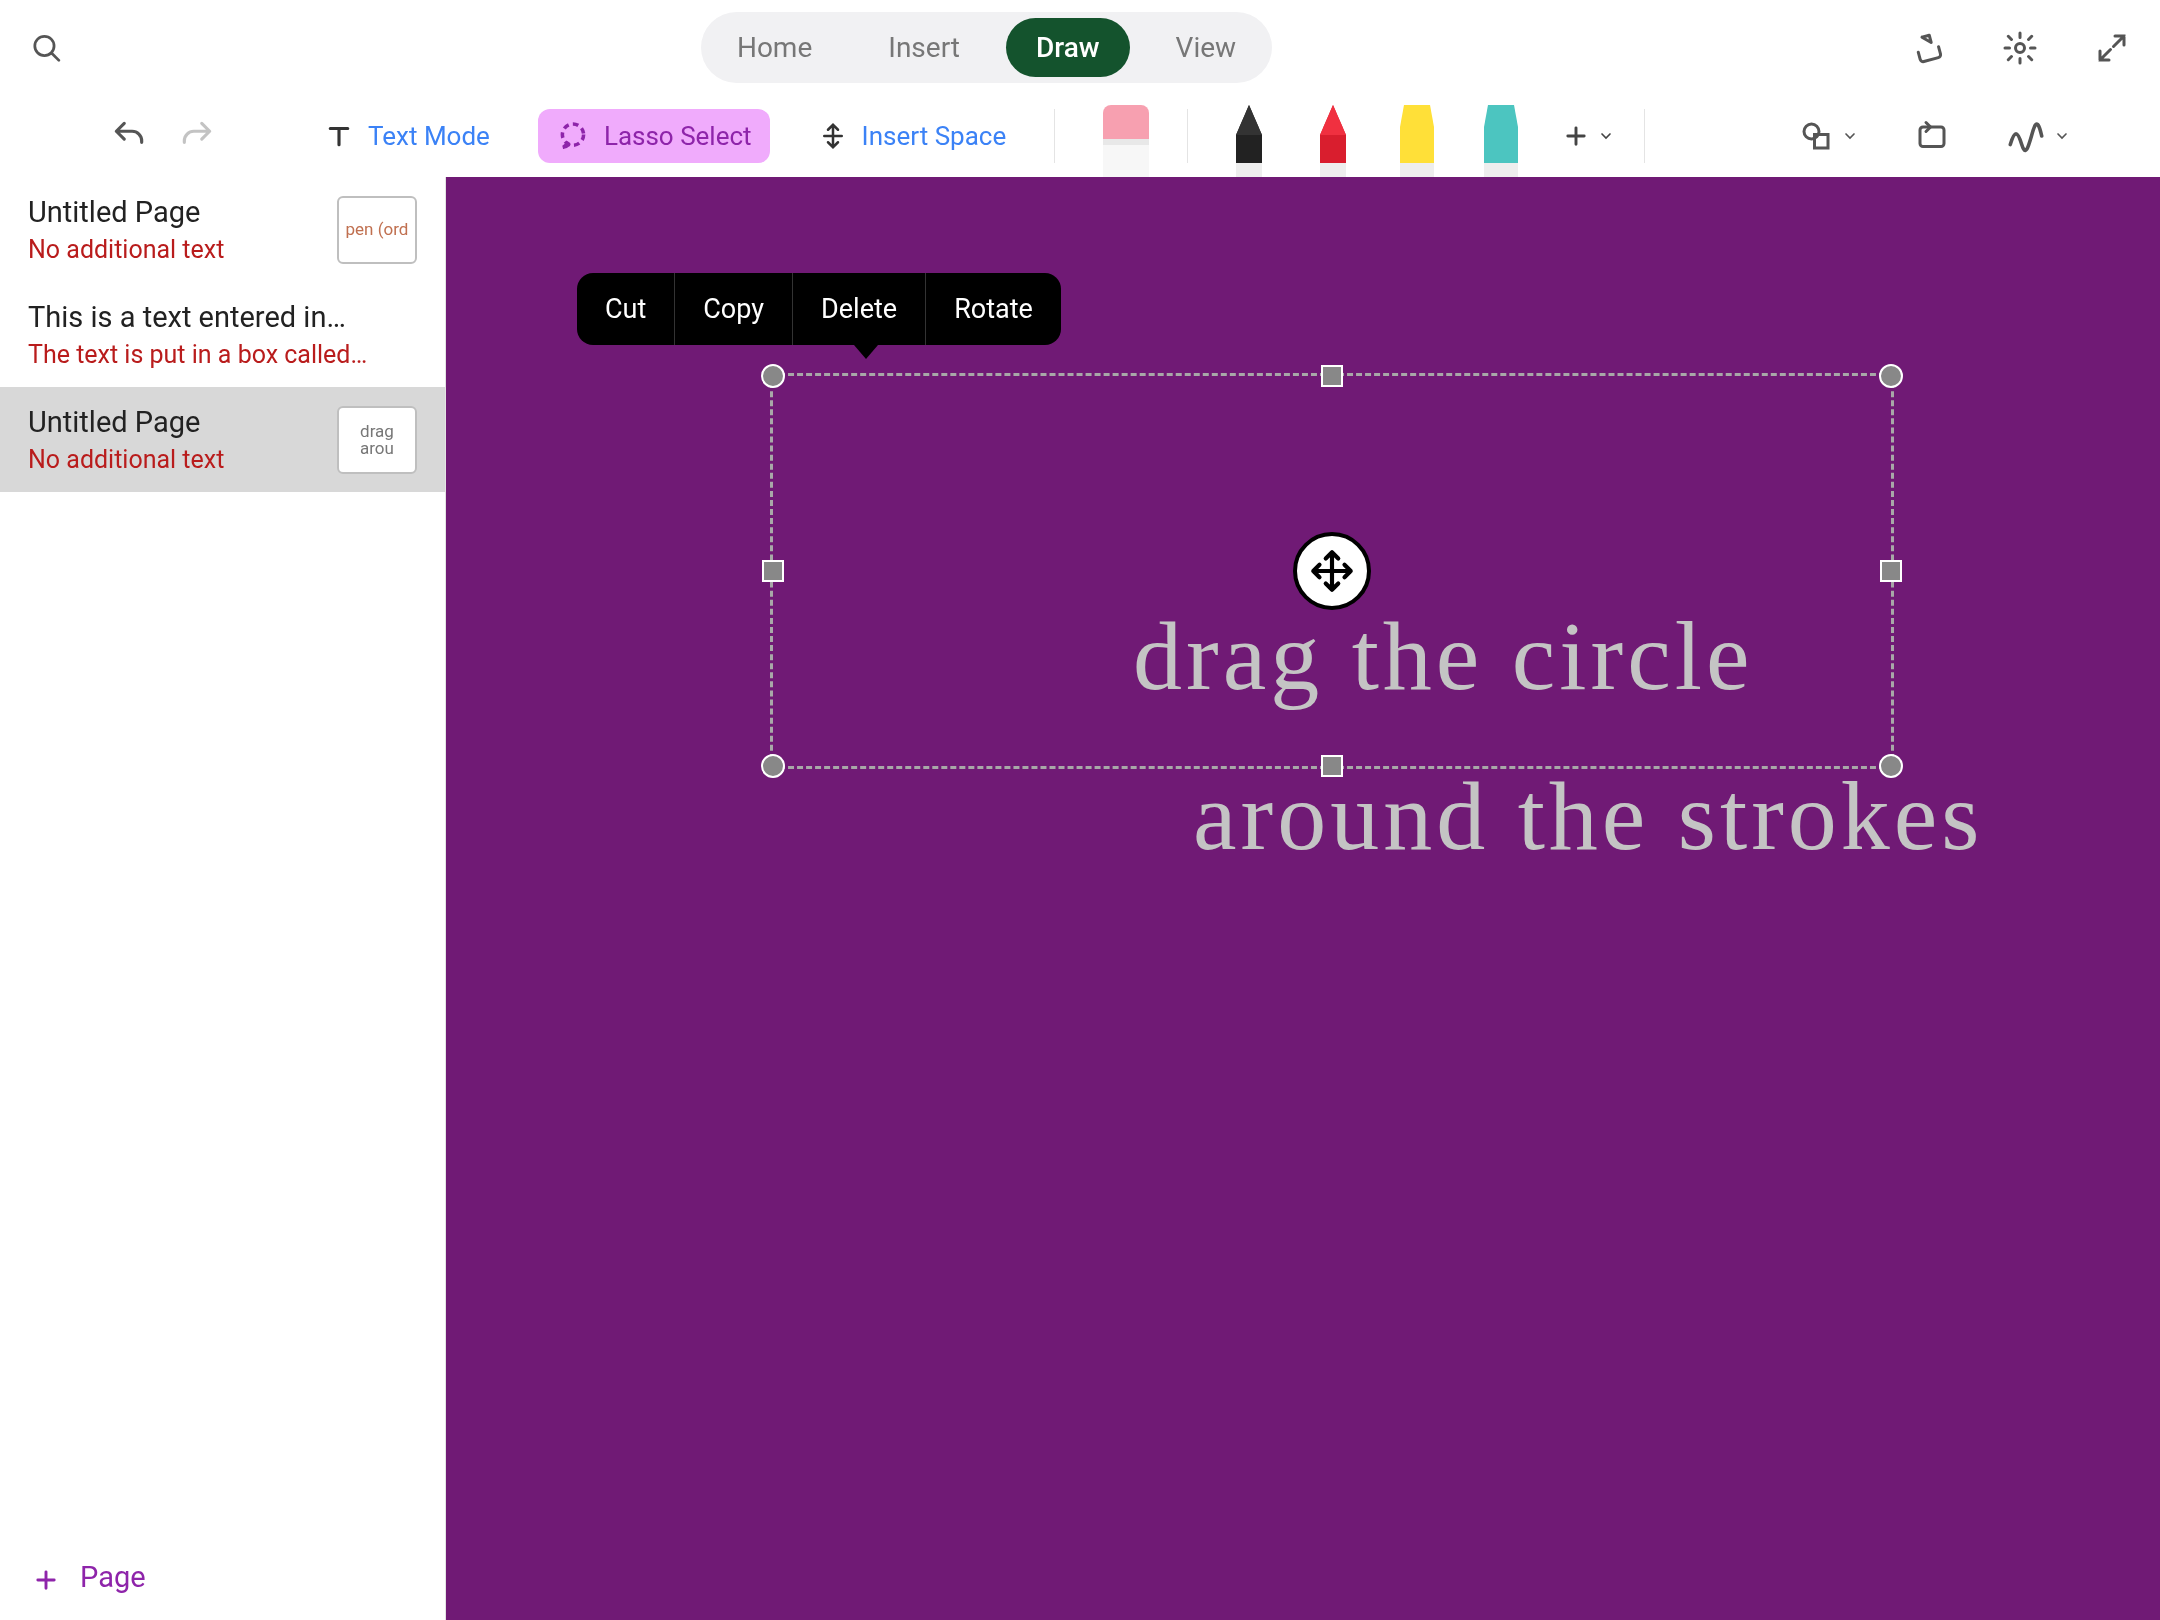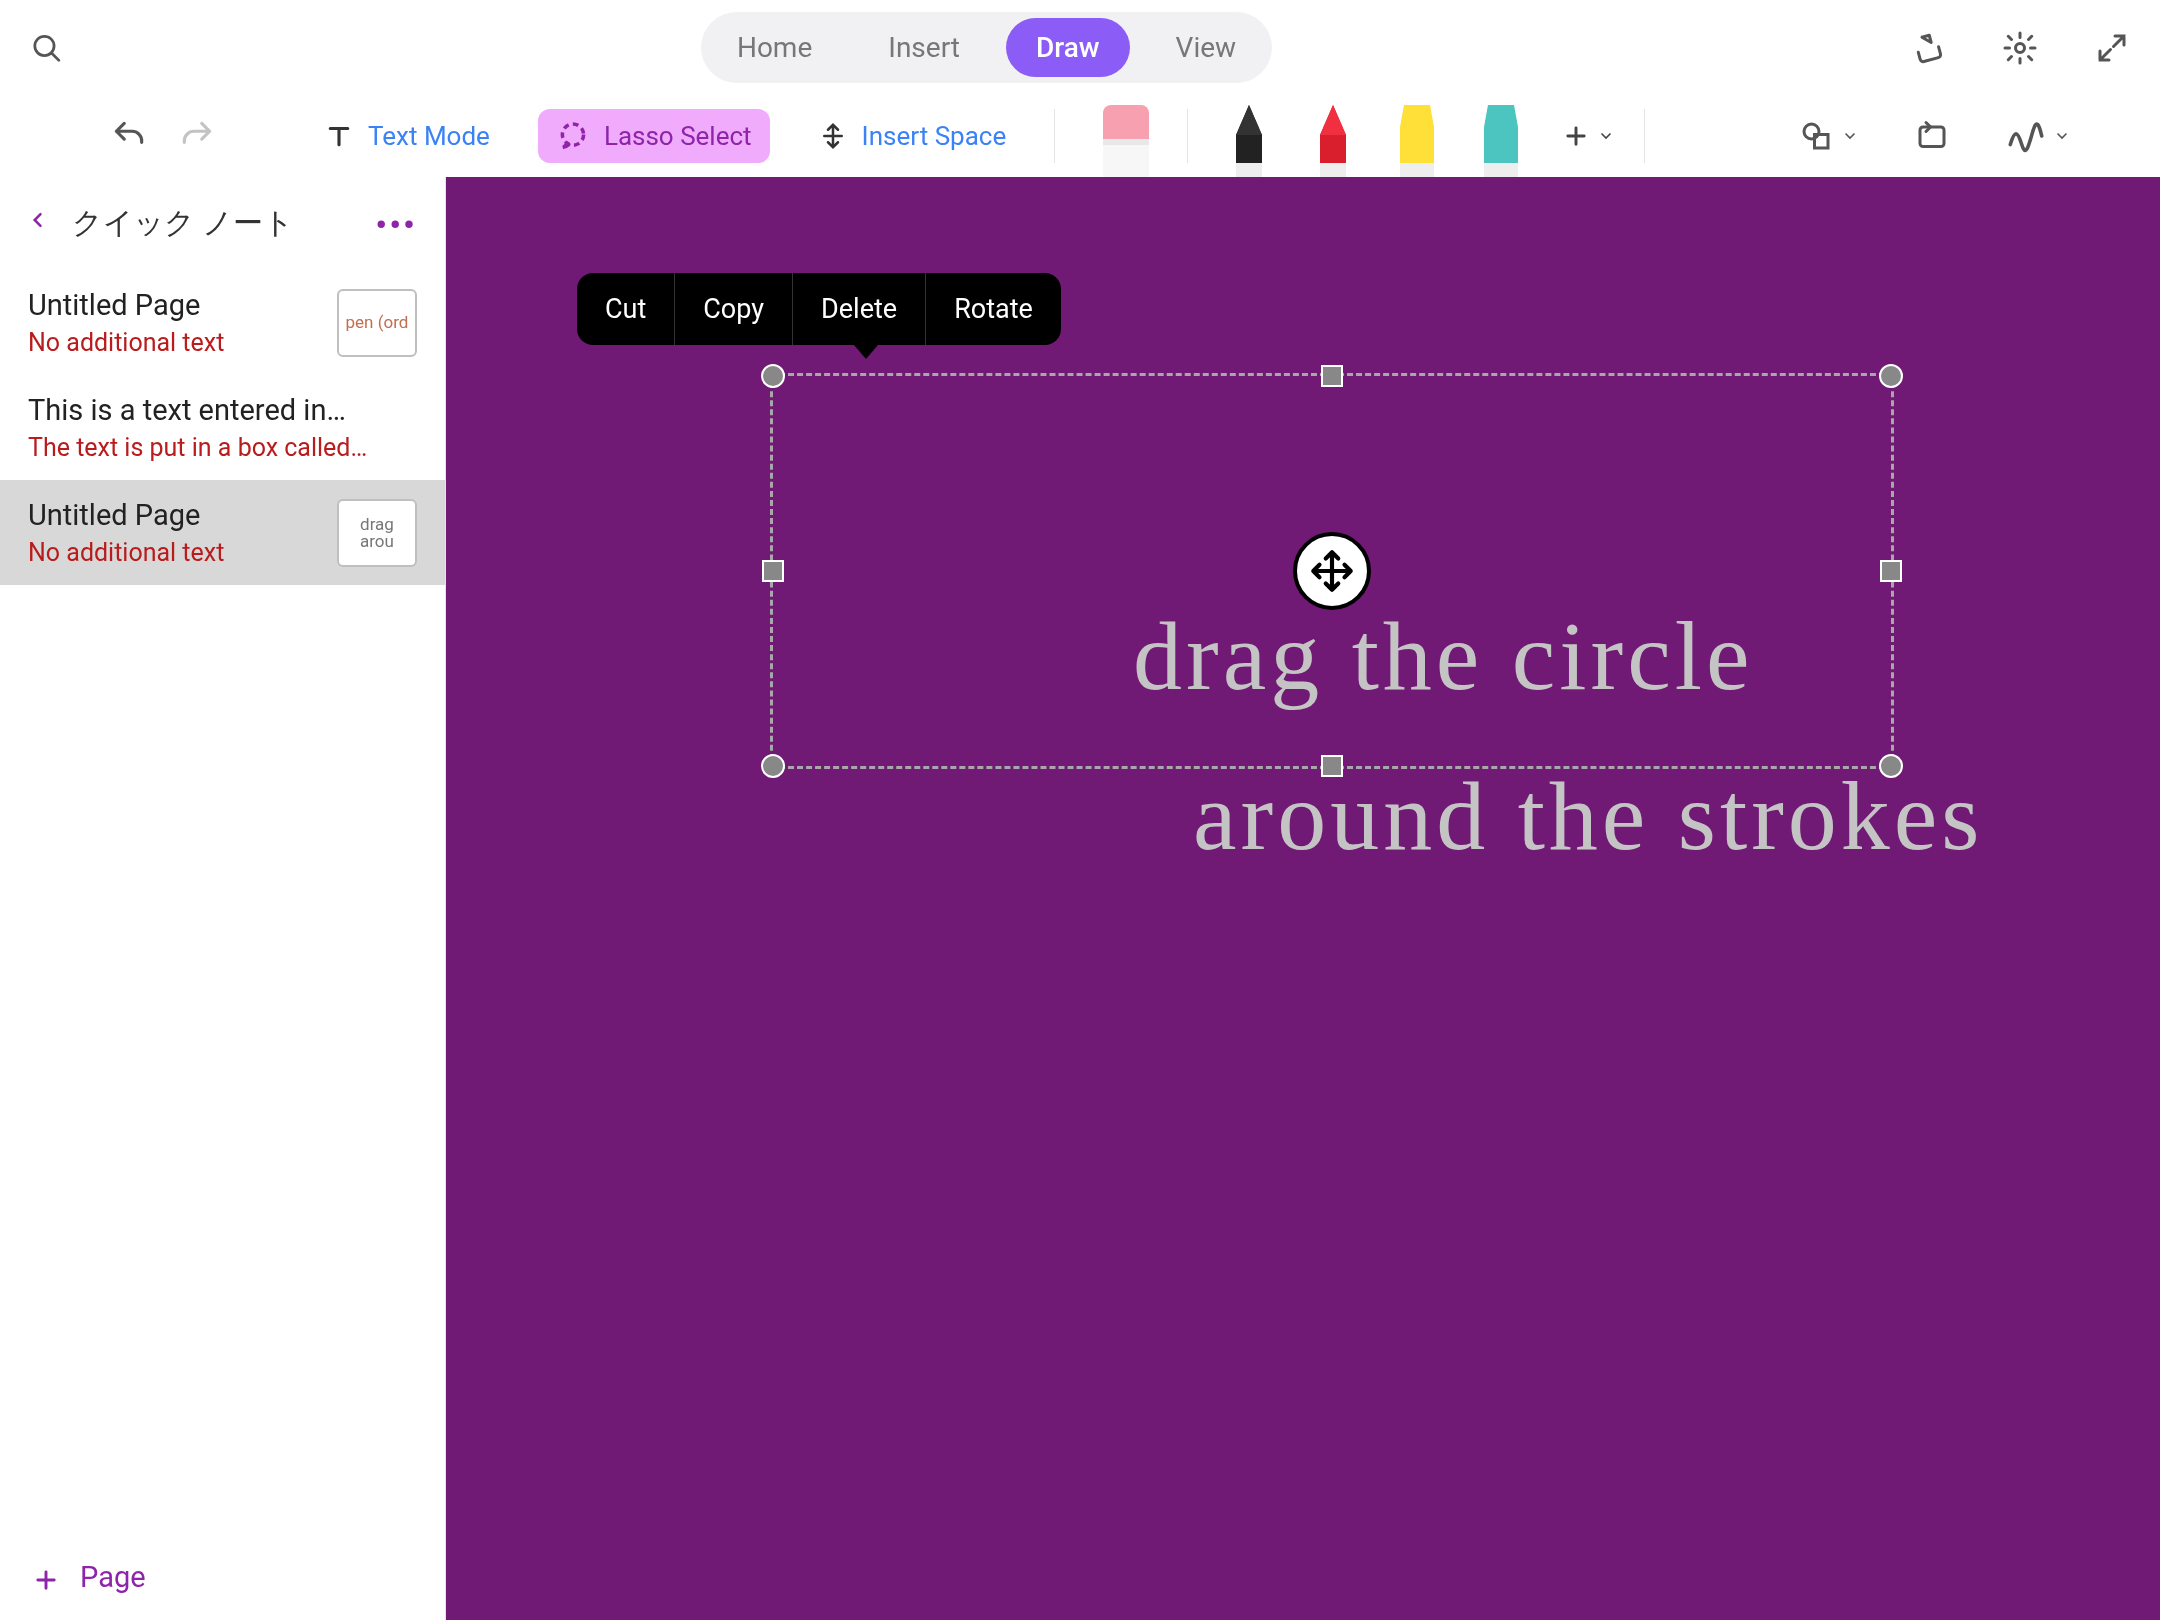--- a/index.html
+++ b/index.html
@@ -1,21 +1,21 @@
 <!DOCTYPE html>
 <html><head>
 <meta charset="utf-8">
 <style>
 *{box-sizing:border-box;margin:0;padding:0;font-family:-apple-system,BlinkMacSystemFont,"Segoe UI",Roboto,sans-serif;-webkit-font-smoothing:antialiased}
 body{width:2160px;height:1620px;background:#fff;overflow:hidden;position:relative}
 .topbar{height:95px;display:flex;align-items:center;justify-content:space-between;padding:0 30px}
 .search-ico{width:33px;height:33px;display:flex;align-items:center;justify-content:center}
 .tabs{display:flex;align-items:center;background:#f1f1f3;border-radius:36px;padding:6px;gap:16px}
 .tab{padding:13px 30px;font-size:28px;color:#777;border-radius:30px;cursor:pointer}
-.tab.active{background:#8b5cf6;color:#fff;font-weight:500}
+.tab.active{background:#14532d;color:#fff;font-weight:500}
 .topright{display:flex;align-items:center;gap:56px}
 .ico{display:flex;align-items:center;justify-content:center}
 .toolbar{height:82px;display:flex;align-items:center;padding:0 90px 0 110px;gap:30px;position:relative}
 .tb-sep{width:1px;height:54px;background:#e4e4e4}
 .tb-btn{display:flex;align-items:center;gap:14px;font-size:26px;color:#3b82f6;padding:10px 18px;border-radius:12px;cursor:pointer}
 .tb-btn.sel{background:#f0abfc;color:#8e24aa}
 .tb-btn.sel svg path,.tb-btn.sel svg circle{stroke:#8e24aa}
 .pens{display:flex;align-items:flex-end;gap:38px;margin-left:18px;height:100%}
 .pen{width:46px;height:72px;position:relative;cursor:pointer;overflow:hidden}
 .eraser{background:linear-gradient(#f7a0b0 0 34px,#e8e8e8 34px 40px,#f7f7f7 40px 100%);border-radius:8px 8px 0 0}
@@ -182,29 +182,20 @@
         </svg>
       <svg width="16" height="16" viewBox="0 0 24 24" fill="none">
           <path d="M6 9l6 6 6-6" stroke="#555" stroke-width="2.5" stroke-linecap="round"></path>
         </svg>
     </div>
   </div>
 </div>
 
 <div class="content">
   <div class="sidebar">
-    <div class="sb-head">
-      <div class="back-chev">
-        <svg width="20" height="32" viewBox="0 0 24 24" fill="none">
-            <path d="M15 5l-7 7 7 7" stroke="#8e24aa" stroke-width="3" stroke-linecap="round"></path>
-          </svg>
-      </div>
-      <div class="sb-title">クイック ノート</div>
-      <div class="dots">•••</div>
-    </div>
     <div class="pages">
       <div class="page-item">
         <div class="page-txt">
           <div class="page-title">Untitled Page</div>
           <div class="page-sub">No additional text</div>
         </div>
         <div class="thumb">
             <span></span>
             <span>pen (ord</span>
           </div>

